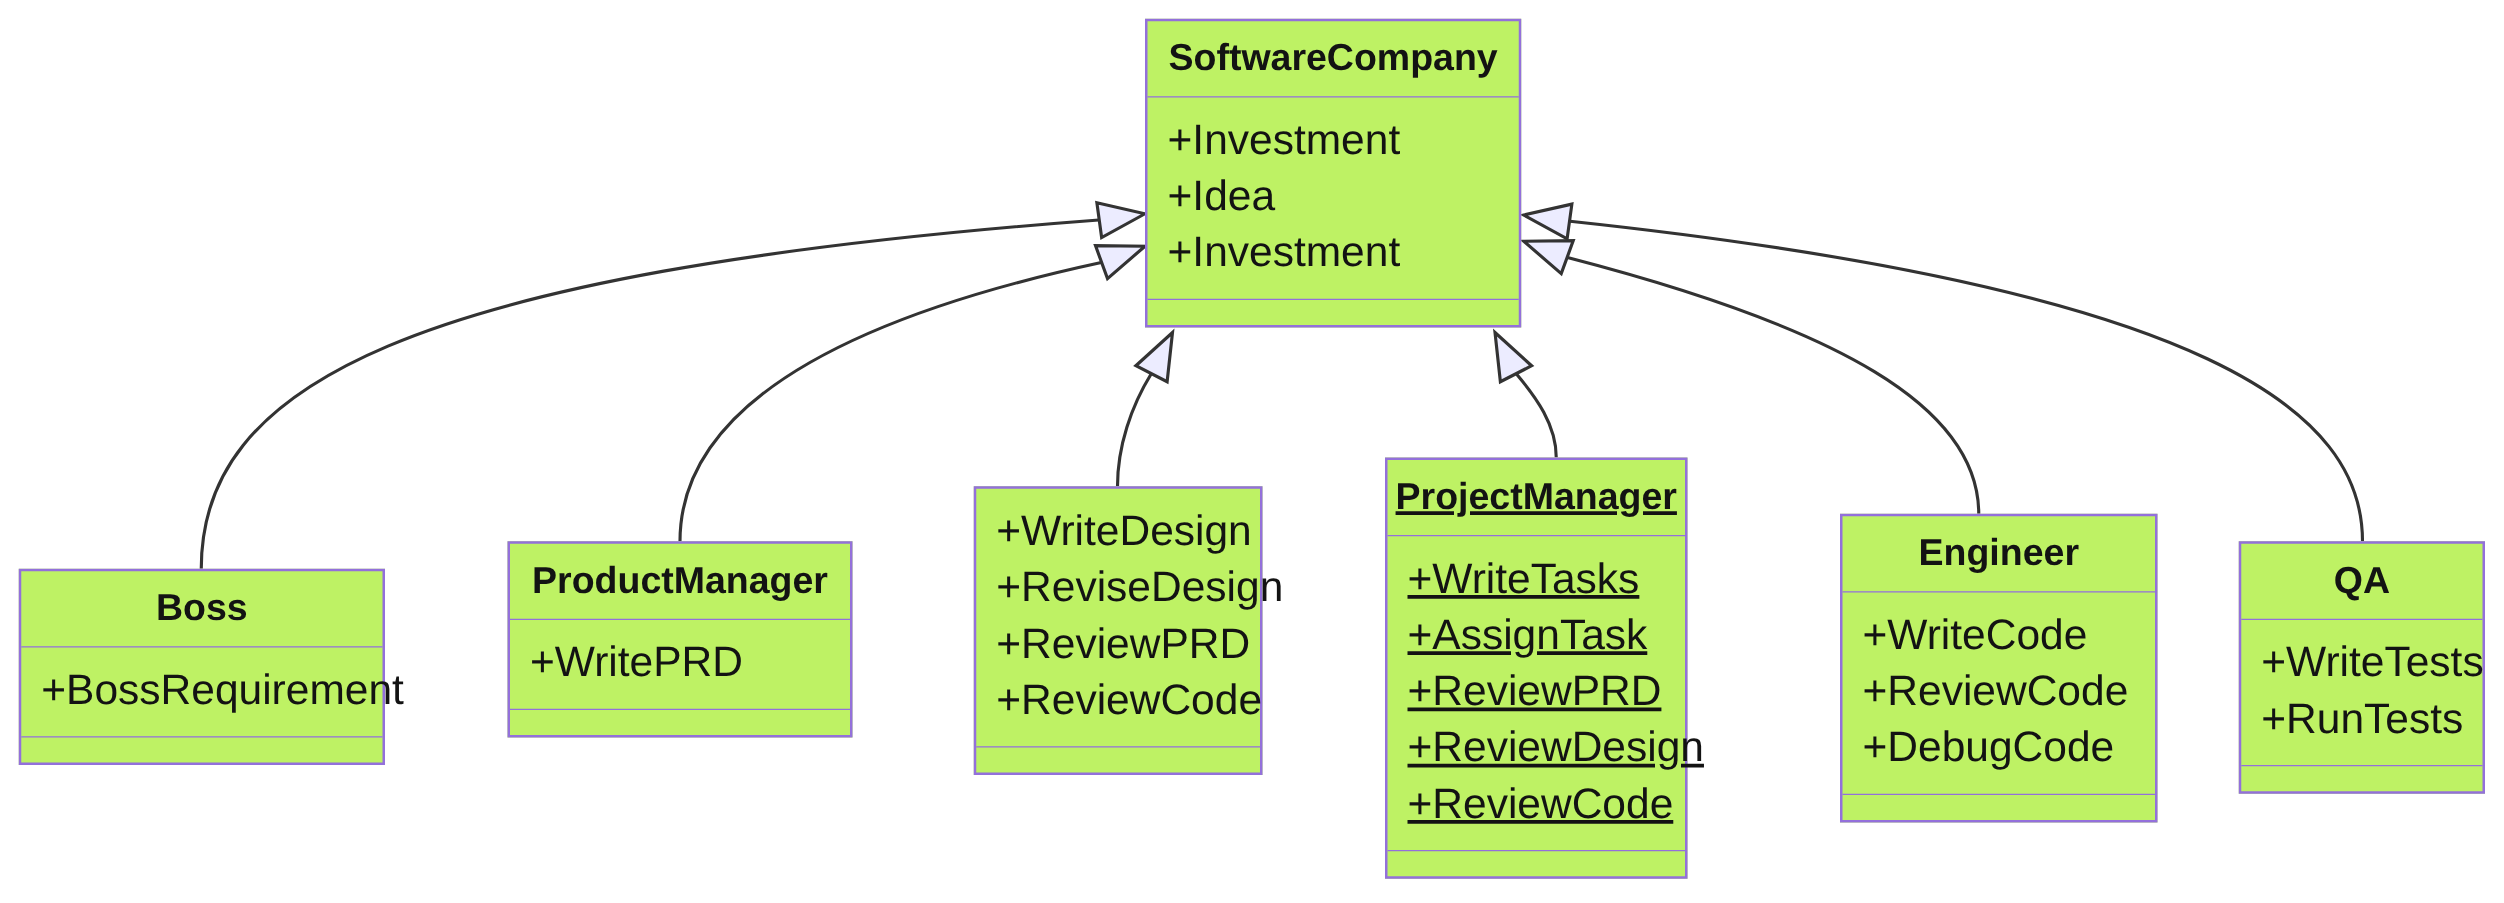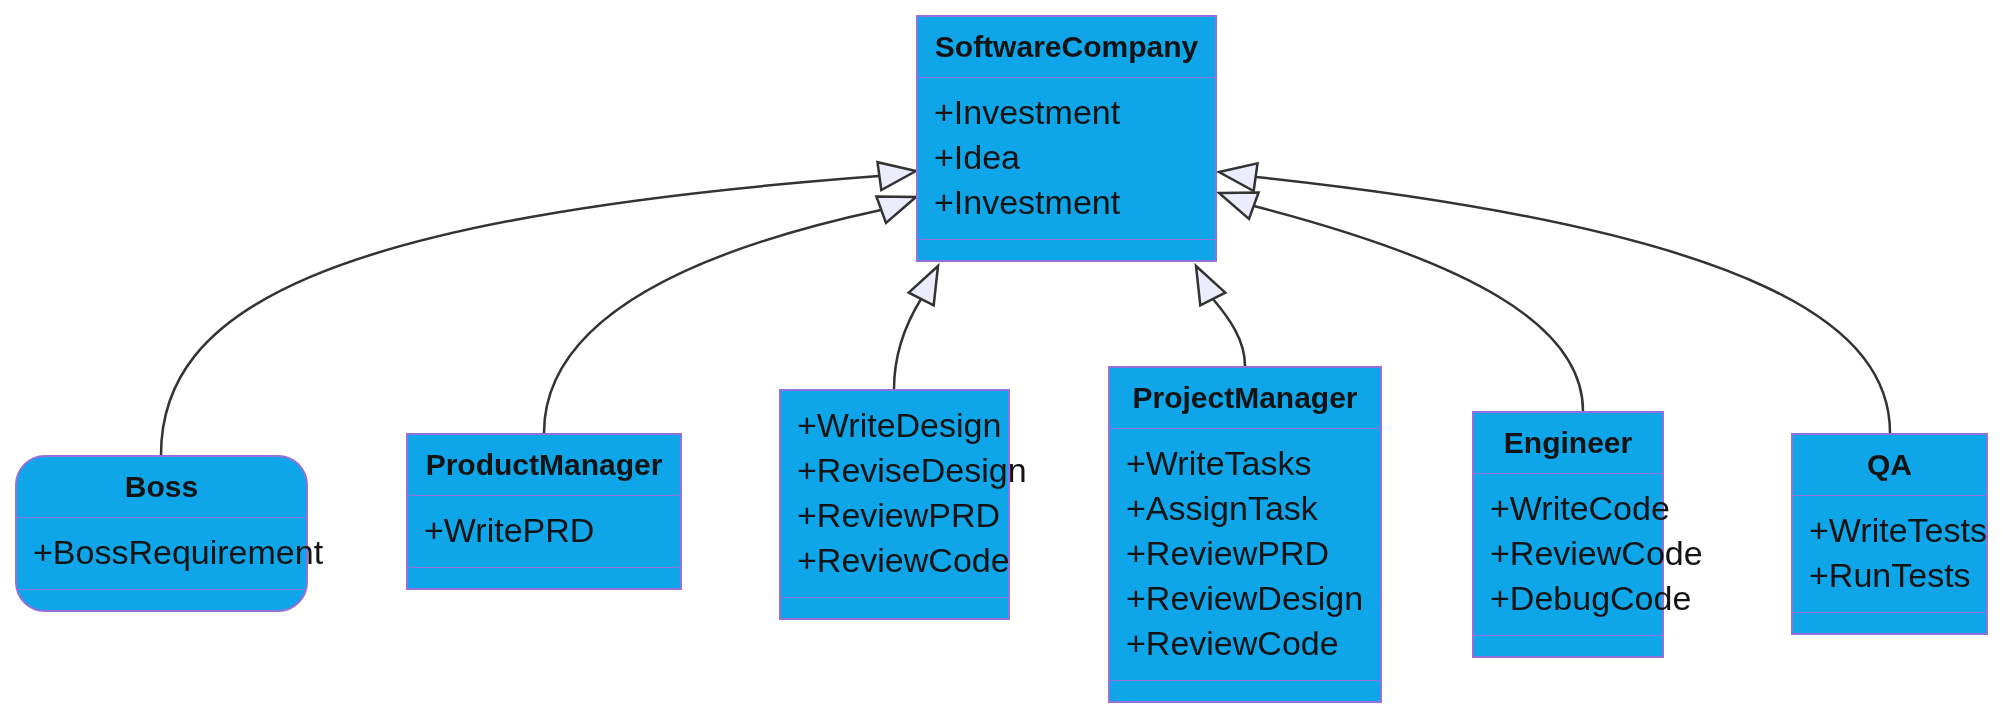--- a/index.html
+++ b/index.html
@@ -29,21 +29,21 @@
     stroke-width: 2.5;
   }
   .arrowhead {
     fill: #ECECFF;
     stroke: #333333;
     stroke-width: 2.5;
     stroke-linejoin: miter;
   }
   .uml-class {
     position: absolute;
-    background: #0ea5e9;
+    background: #bef264;
     border: 2px solid #9370DB;
     box-sizing: border-box;
   }
   .uml-title {
     height: 60px;
     display: flex;
     align-items: center;
     justify-content: center;
     font-weight: bold;
     font-size: 30px;
@@ -55,25 +55,25 @@
     font-size: 34px;
     line-height: 45px;
     border-bottom: 1.5px solid #9370DB;
     white-space: nowrap;
   }
   .uml-methods {
     height: 20px;
   }
   
   .pos-softwarecompany { left: 916px; top: 15px;  width: 301px; }
-  .pos-boss            { left: 15px;  top: 455px; width: 293px; border-radius: 30px; }
+  .pos-boss            { left: 15px;  top: 455px; width: 293px; }
   .pos-productmanager  { left: 406px; top: 433px; width: 276px; }
   .pos-architect       { left: 779px; top: 389px; width: 231px; }
-  .pos-projectmanager  { left: 1108px;top: 366px; width: 274px; }
-  .pos-engineer        { left: 1472px;top: 411px; width: 192px; }
+  .pos-projectmanager  { left: 1108px;top: 366px; width: 242px; text-decoration: underline; }
+  .pos-engineer        { left: 1472px;top: 411px; width: 254px; }
   .pos-qa              { left: 1791px;top: 433px; width: 197px; }
 </style>
 </head>
 <body>
 
 <div class="canvas">
 
   <svg class="edges-svg" viewBox="0 0 2003 722">
 
     <g>

